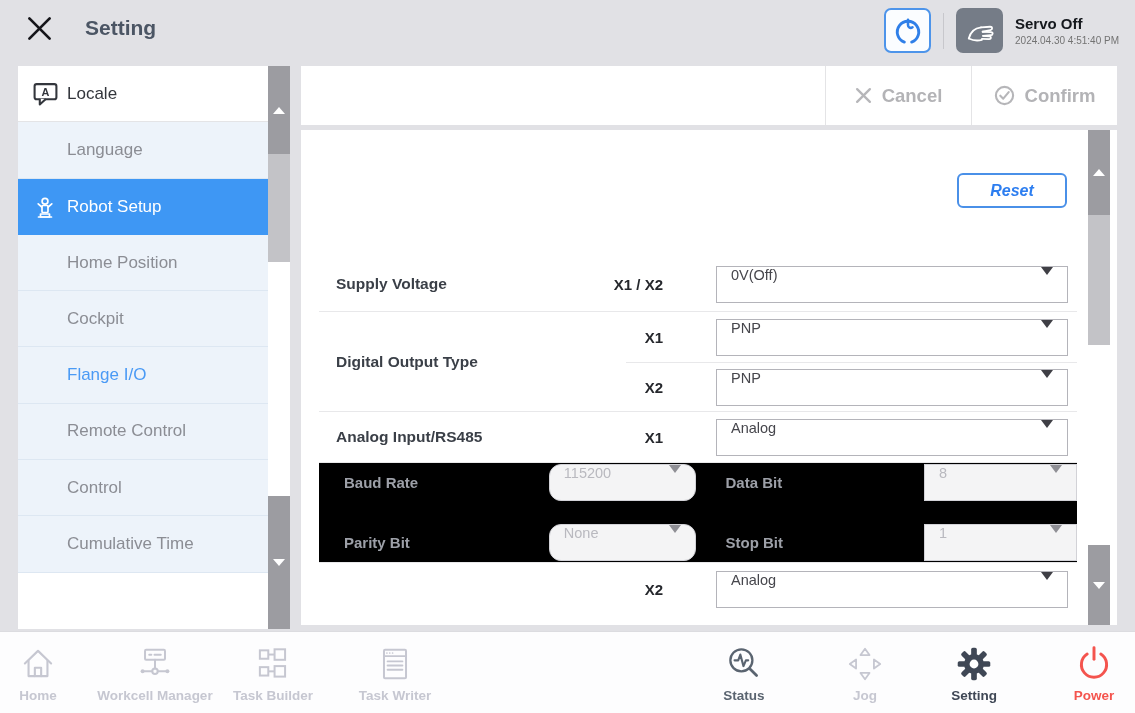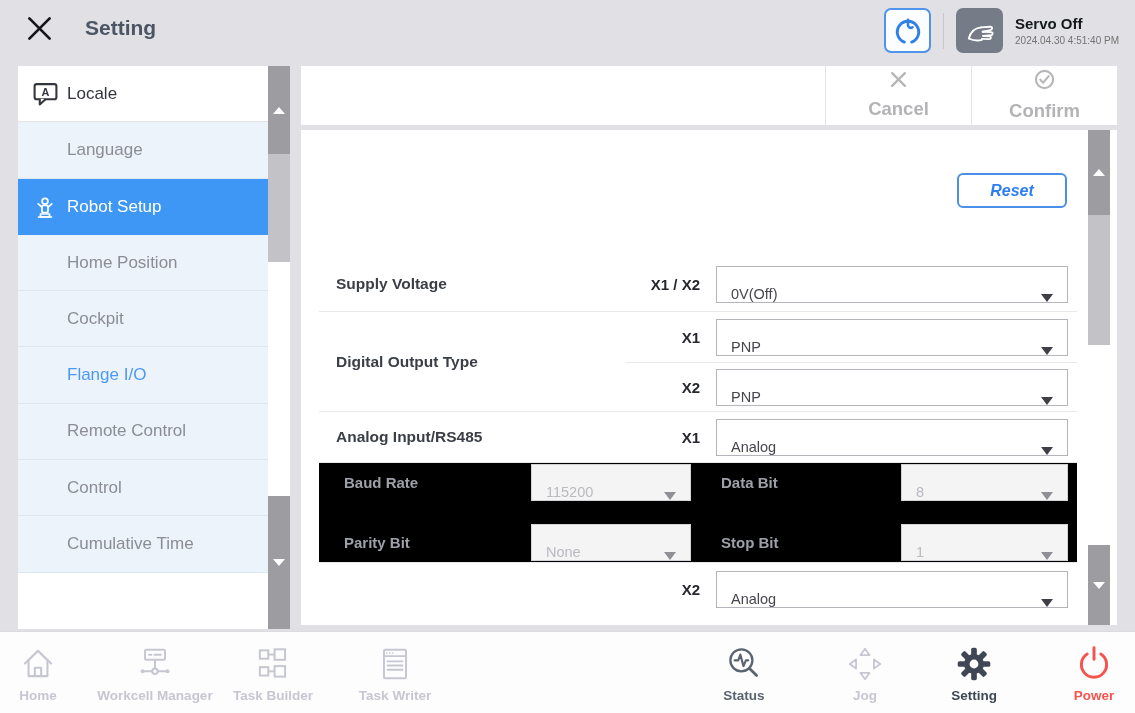--- a/index.html
+++ b/index.html
@@ -34,51 +34,51 @@
   .side-item.selected { background:#3e97f4; color:#ffffff; border-bottom:none; }
   .side-scroll { position:absolute; right:0; top:0; width:22px; height:563px; background:#fff; }
   .sb-seg { position:absolute; left:0; width:22px; display:flex; align-items:center; justify-content:center; }
   .sb-dark { background:#9c9ca1; }
   .sb-thumb { background:#c3c3c7; }
   .tri-up { width:0; height:0; border-left:6px solid transparent; border-right:6px solid transparent; border-bottom:7px solid #fff; }
   .tri-down { width:0; height:0; border-left:6px solid transparent; border-right:6px solid transparent; border-top:7px solid #fff; }
 
   
   .action-bar { position:absolute; left:301px; top:66px; width:816px; height:59px; background:#fff; display:flex; justify-content:flex-end; }
-  .action-btn { width:146px; height:59px; border:none; background:#fff; border-left:1px solid #e4e4e6; display:flex; align-items:center; justify-content:center; gap:10px; font-size:18.5px; font-weight:bold; color:#b3b3b6; cursor:pointer; font-family:inherit;flex-direction:column; }
+  .action-btn { width:146px; height:59px; border:none; background:#fff; border-left:1px solid #e4e4e6; display:flex; align-items:center; justify-content:center; gap:10px; font-size:18.5px; font-weight:bold; color:#b3b3b6; cursor:pointer; font-family:inherit; }
 
   
   .panel { position:absolute; left:301px; top:130px; width:816px; height:495px; background:#fff; }
   .panel-content { position:absolute; left:18px; top:0; width:758px; height:495px; }
   .desc-row { position:absolute; left:0; top:14px; display:flex; align-items:center; gap:10px; }
   .desc-text { font-size:17px; color:#47525f; }
   .info-icon { width:21px; height:21px; border-radius:50%; background:#3d9ae8; color:#fff; display:flex; align-items:center; justify-content:center; font-family:"Liberation Serif", serif; font-style:italic; font-weight:bold; font-size:14px; cursor:pointer; }
   .reset-btn { position:absolute; right:10px; top:43px; width:110px; height:35px; background:#fff; border:2px solid #4a90e8; border-radius:6px; color:#2d7ef0; font-size:16px; font-weight:bold; cursor:pointer; font-family:inherit;font-style:italic; }
   .section-hdr { position:absolute; left:0; top:97px; width:758px; height:30px; background:#ededee; display:flex; align-items:center; padding-left:17px; font-size:15.5px; font-weight:bold; color:#38383d; }
   .rows { position:absolute; left:0; top:127px; width:758px; }
   .frow { display:flex; align-items:center; border-bottom:1px solid #e8e8ea; }
   .rl { flex:1; padding-left:17px; font-size:15.5px; font-weight:bold; color:#3a3f47; }
   .port { width:120px; text-align:right; margin-right:16px; font-size:15px; font-weight:bold; color:#26282d; }
-  .dd { display:flex; align-items:flex-end; justify-content:space-between; height:37px; background:#fff; border:1px solid #b4b4ba; padding:0 14px; cursor:pointer; }
+  .dd { display:flex; align-items:flex-start; justify-content:space-between; height:37px; background:#fff; border:1px solid #b4b4ba; padding:0 14px; cursor:pointer;margin-left:37px; }
   .dd-main { width:352px; margin-right:9px; }
   .dd-val { font-size:14.5px; color:#46464c; }
   .dd-arrow { width:0; height:0; border-left:6px solid transparent; border-right:6px solid transparent; border-top:8px solid #3f3f45; }
   .fgroup { position:relative; border-bottom:1px solid #e8e8ea; }
   .fgroup .grp-label { position:absolute; left:17px; top:0; height:100%; display:flex; align-items:center; font-size:15.5px; font-weight:bold; color:#3a3f47; }
   .subrow { display:flex; align-items:center; justify-content:flex-end; height:50px; }
   .part-div { position:absolute; left:307px; right:0; top:50px; height:1px; background:#e8e8ea; }
   .serial { background:#000000; height:100px; display:flex; flex-direction:column; justify-content:center; gap:23px; border-bottom:1px solid #e8e8ea; }
   .srow { display:flex; align-items:center; }
   .sl { font-size:15px; font-weight:bold; color:#9da0a8; }
   .sl1 { width:212px; padding-left:25px; }
   .sl2 { width:210px; padding-left:30px; }
   .dd.disabled { background:#f4f4f5; border-color:#d2d2d7; cursor:default; }
   .dd.disabled .dd-val { color:#b9b9bf; }
   .dd.disabled .dd-arrow { border-top-color:#8f8f95; }
-  .dd-s1 { width:160px; }
+  .dd-s1 { width:160px;border-radius:12px; }
   .dd-s2 { width:167px; }
   .main-scroll { position:absolute; right:7px; top:0; width:22px; height:495px; background:#fff; }
 
   
   .bottom-nav { position:absolute; left:0; top:631px; width:1135px; height:82px; background:#fdfdfe; border-top:1px solid #dcdce0; }
   .nav-item { position:absolute; top:9px; width:130px; text-align:center; cursor:pointer; }
   .nav-icon { height:46px; display:flex; align-items:center; justify-content:center; }
   .nav-label { font-size:13.5px; font-weight:bold; margin-top:1px; color:#c6c7d1; }
   .nav-item.enabled .nav-label { color:#5a6470; }
   .nav-item.active .nav-label { color:#3f4755; }

